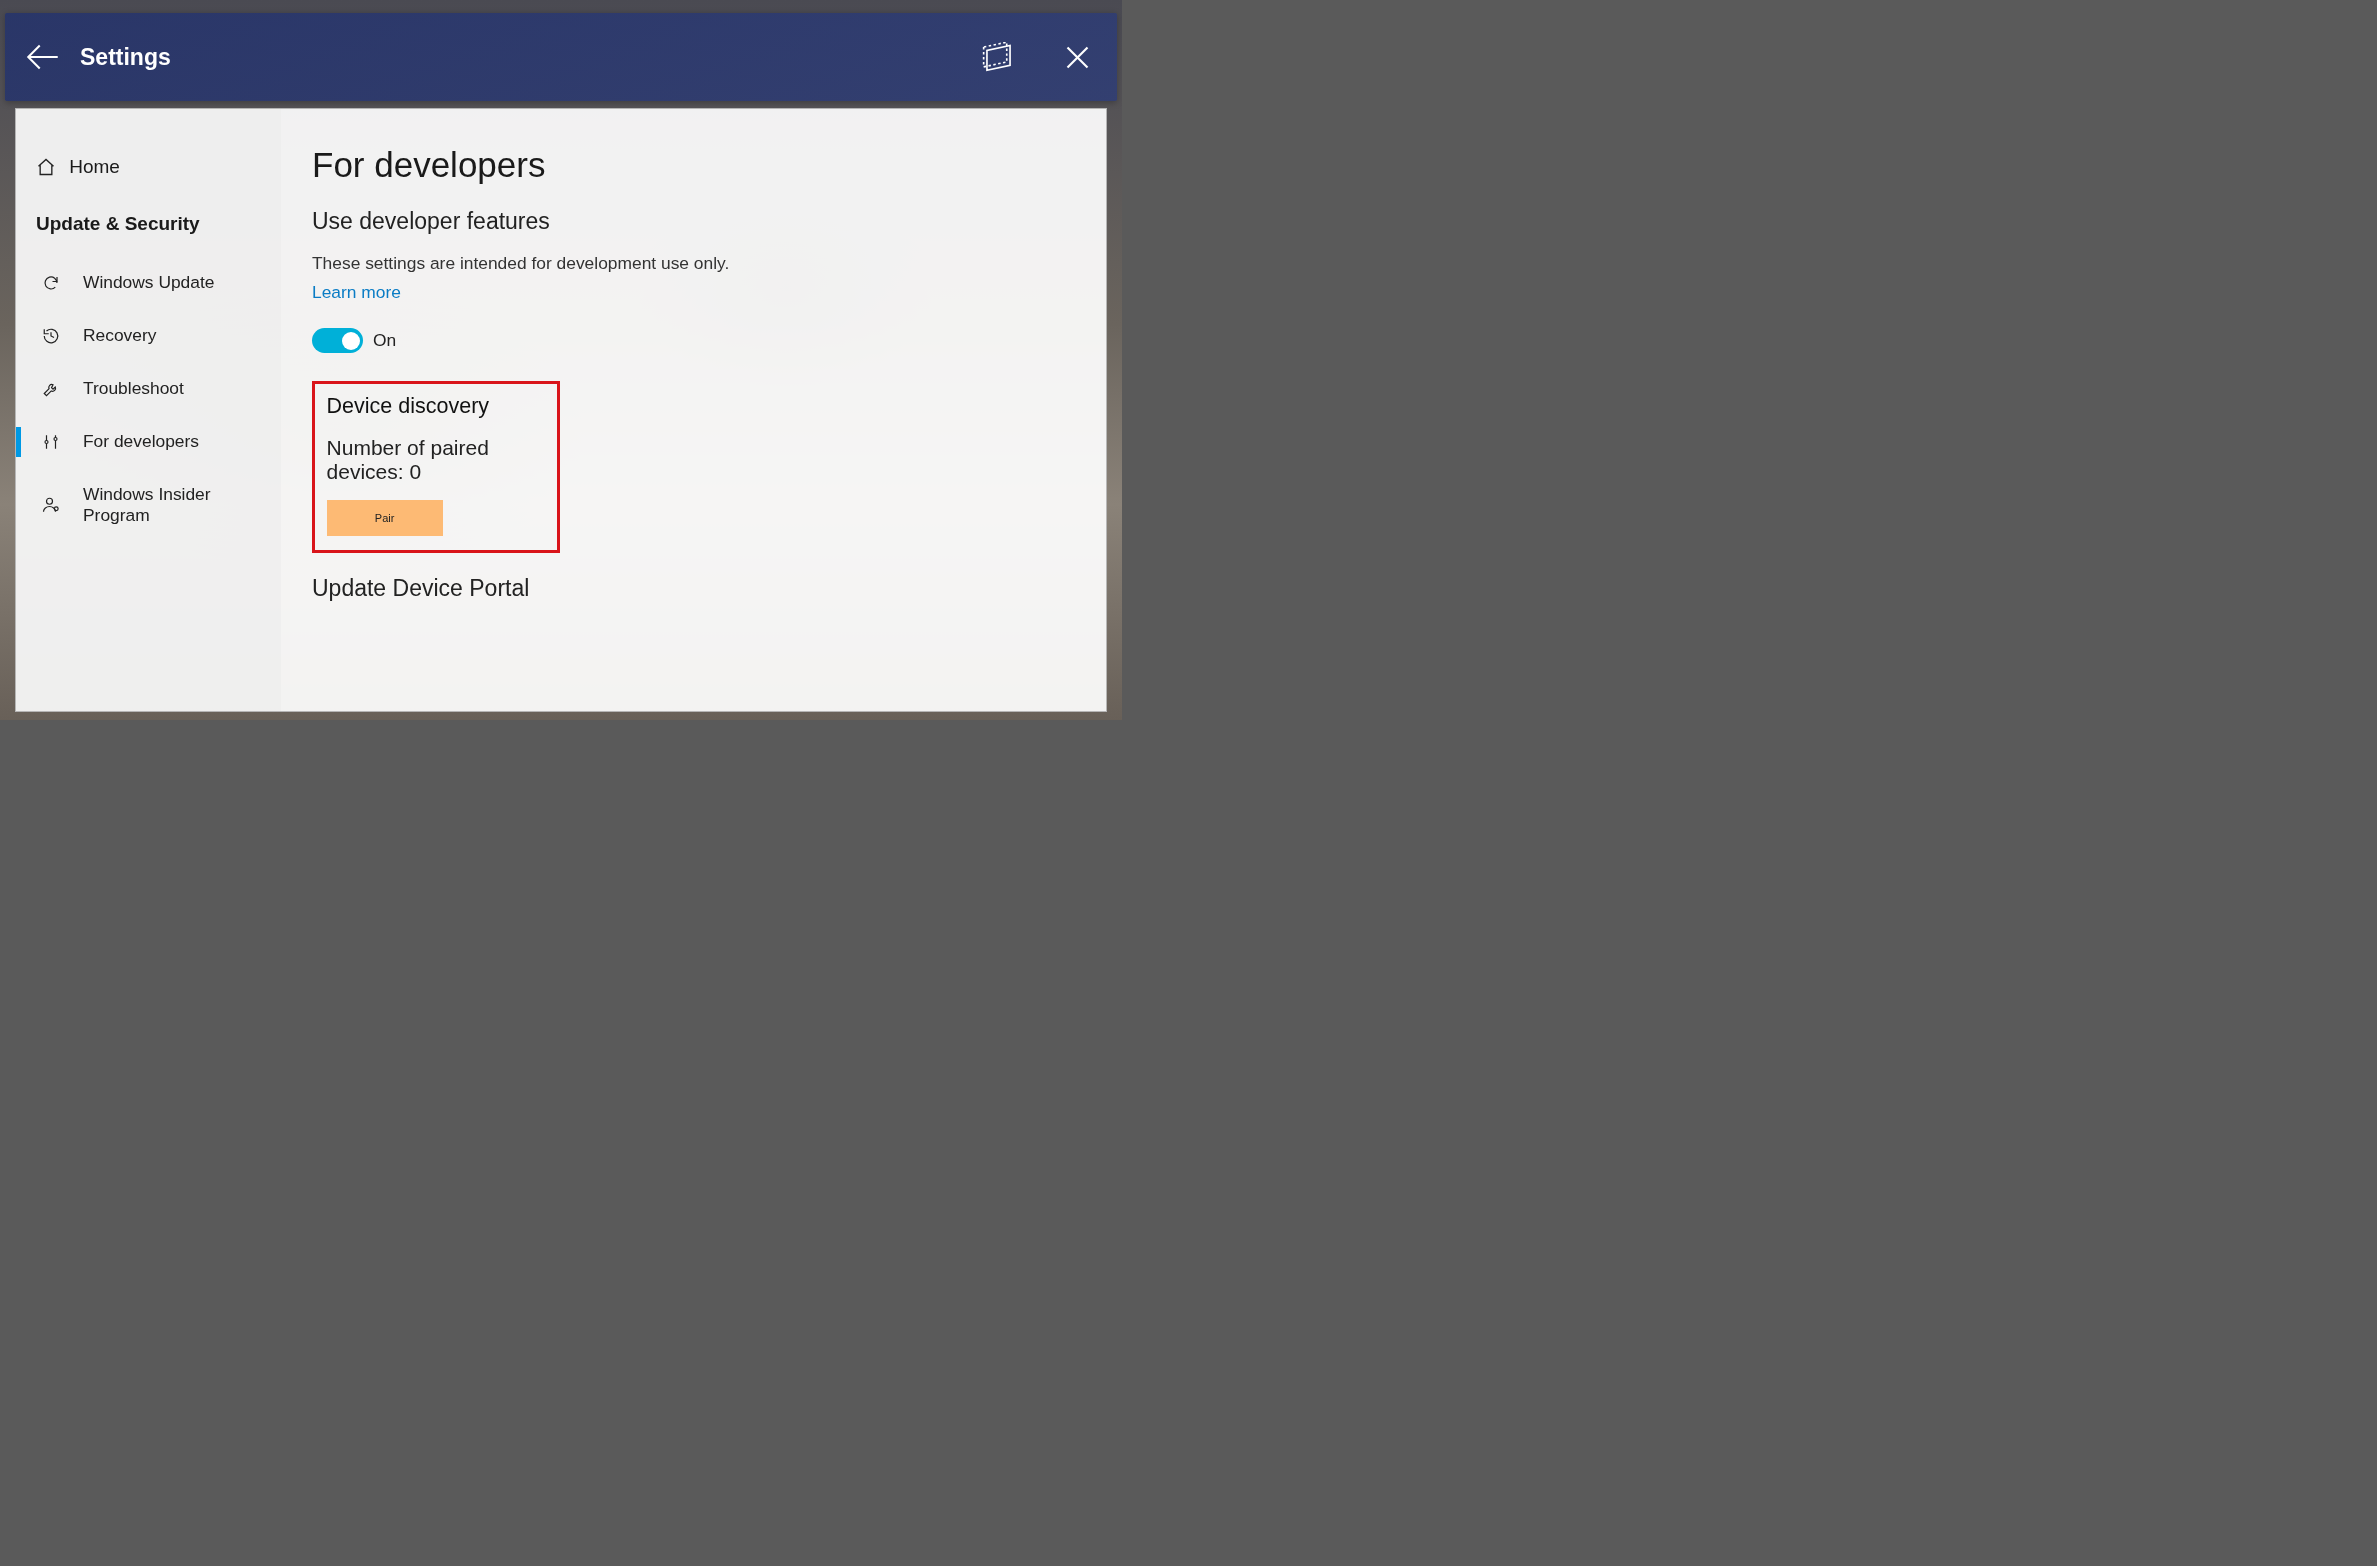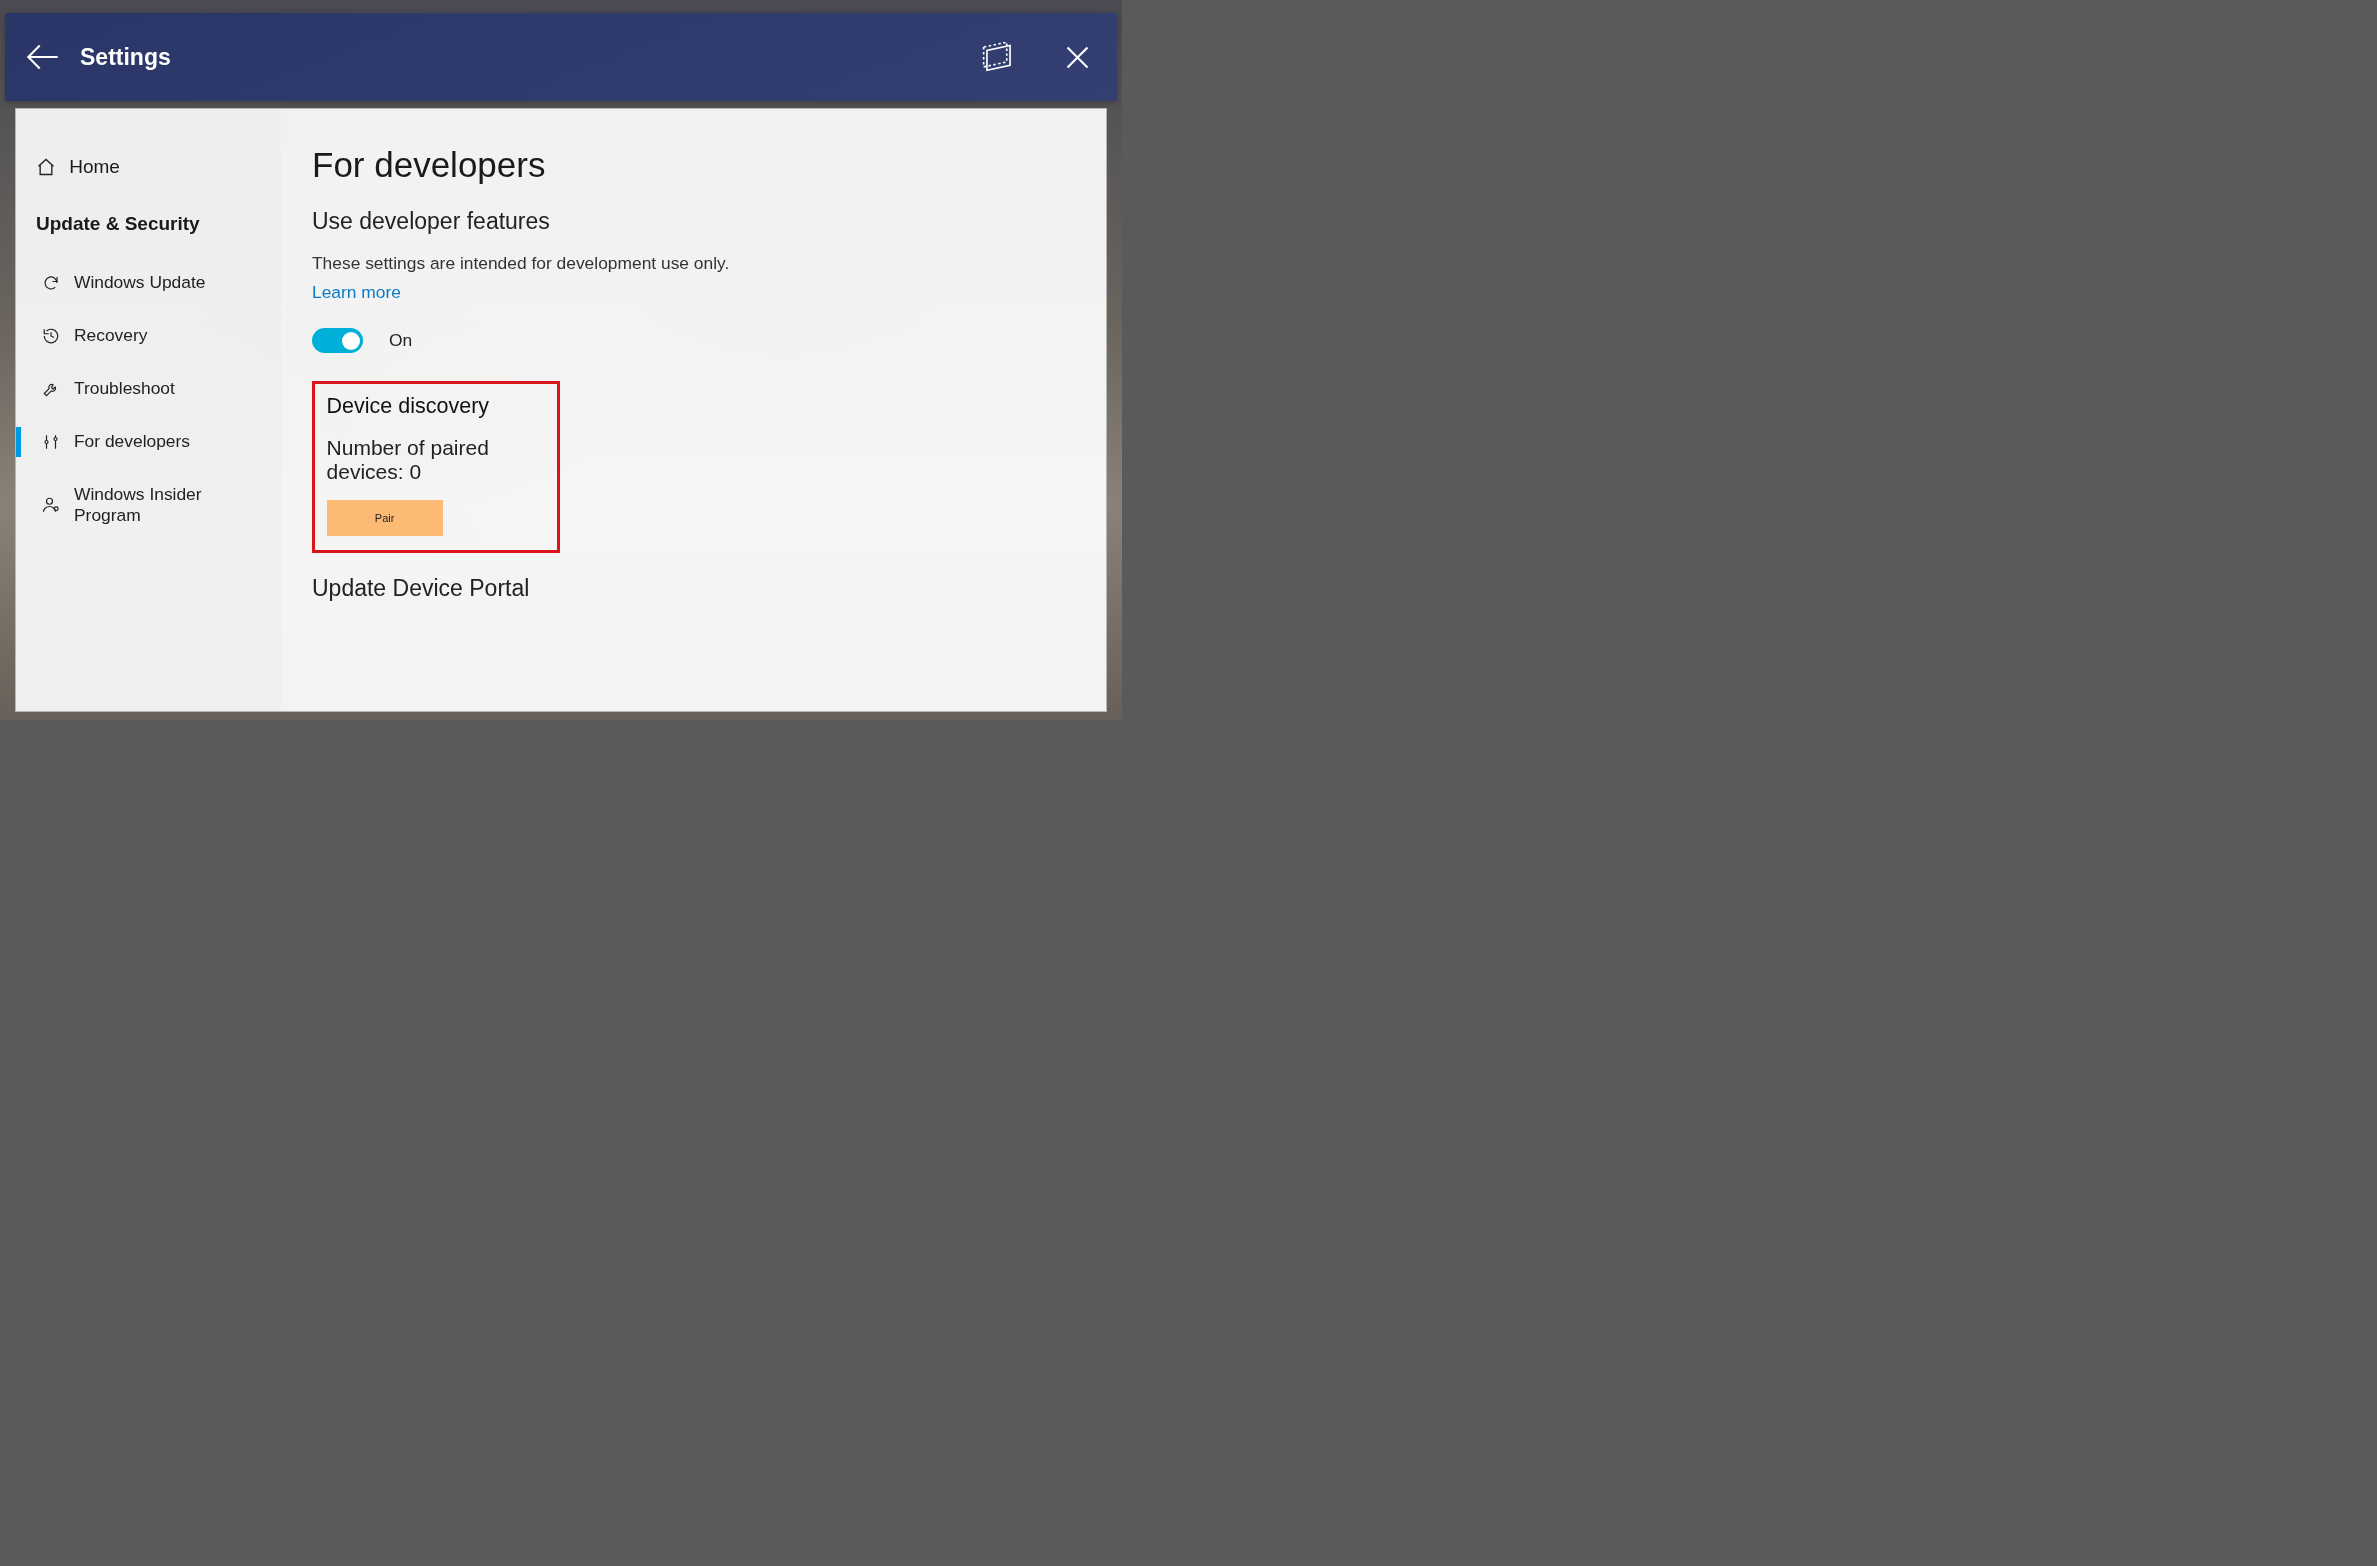--- a/index.html
+++ b/index.html
@@ -46,21 +46,21 @@
     .sb-home {
       display: flex; align-items: center; gap: 13.2px;
       padding: 10px 20px 10px 20px; font-size: 19px; color: #1a1a1a;
       cursor: pointer;
     }
     .sb-section {
       padding: 25px 20px 21.5px 20px; font-size: 19px; font-weight: 600; color: #1a1a1a;
     }
     .sb-item {
       position: relative;
-      display: flex; align-items: center; gap: 13px;
+      display: flex; align-items: center; gap: 22px;
       padding: 15px 20px 15px 25px; font-size: 17.4px; color: #222;
       cursor: pointer;
       min-height: 53px;
     }
     .sb-item.selected::before {
       content: ""; position: absolute; left: 0; top: 11.6px; bottom: 11.6px; width: 5px;
       background: #0099e5;
     }
     .sb-item .ico { width: 20px; display:flex; justify-content:center; }
     .sb-item .lbl { flex:1; line-height: 1.25; }
@@ -68,21 +68,21 @@
     .content {
       flex: 1; padding: 36px 25px 0 31px;
       overflow: hidden;
       color: #222;
     }
     .page-h1 { font-size: 35px; font-weight: 400; color: #1a1a1a; margin-bottom: 23px; }
     .page-h2 { font-size: 23px; font-weight: 400; color: #222; margin-bottom: 18px; }
     .desc { font-size: 17.4px; color: #333; margin-bottom: 8.3px; }
     .link { font-size: 17.4px; color: #0a7cc5; cursor: pointer; display:inline-block; margin-bottom: 25px; }
 
-    .toggle-row { display:flex; align-items:center; gap: 26px; margin-bottom: 28px; }
+    .toggle-row { display:flex; align-items:center; gap: 10px; margin-bottom: 28px; }
     .toggle {
       width: 51px; height: 25px; border-radius: 12.4px;
       background: #00b0d8; position: relative; cursor: pointer;
     }
     .toggle .knob {
       position:absolute; right:3.3px; top:3.3px; width:18px; height:18px; border-radius:50%;
       background:#fff;
     }
     .toggle-lbl { font-size: 17.4px; }
 

